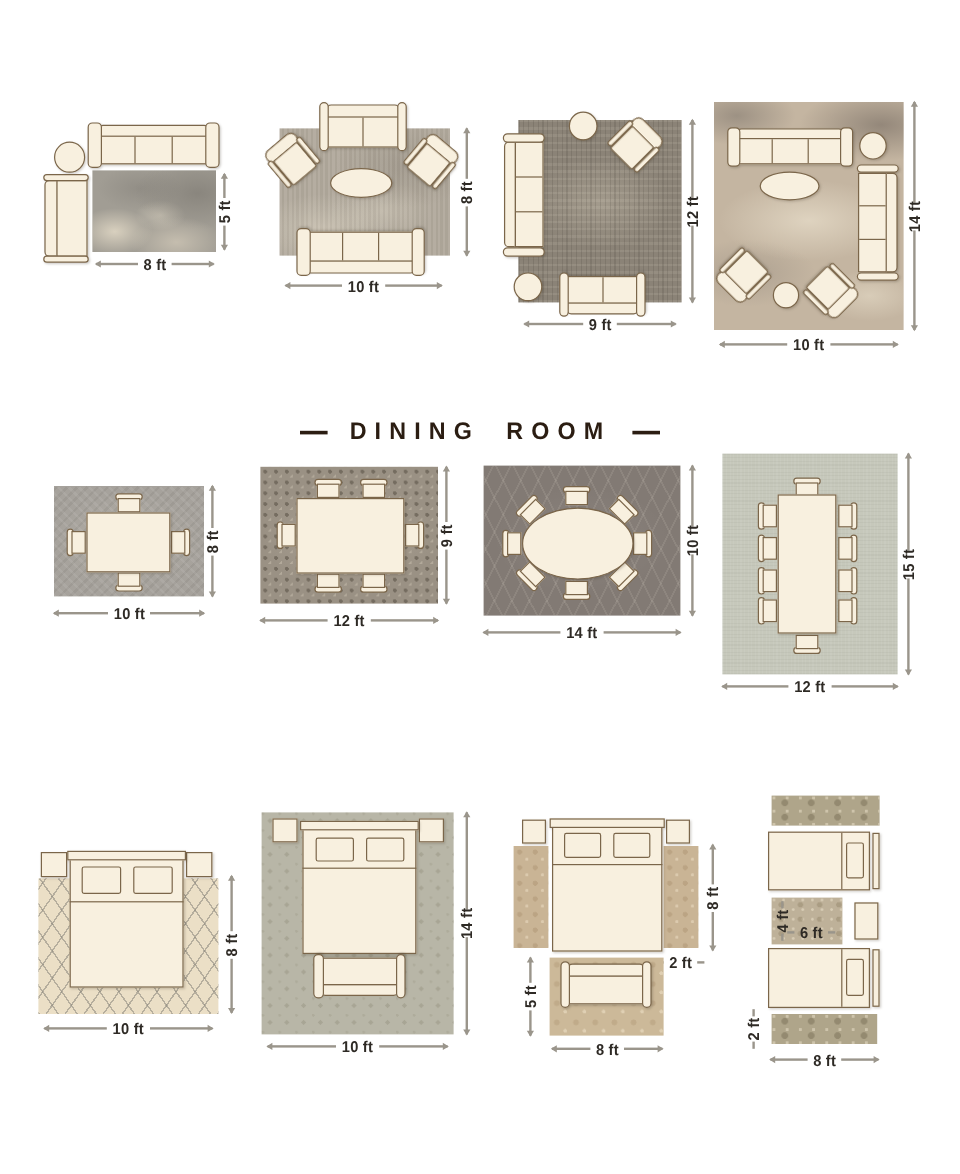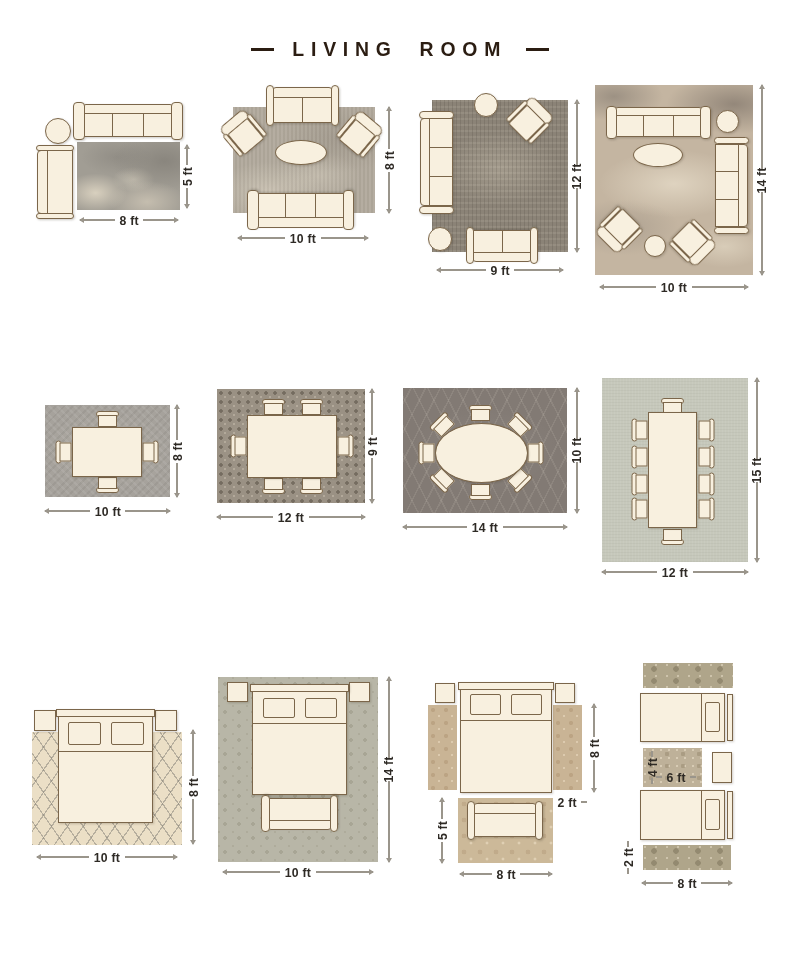--- a/index.html
+++ b/index.html
@@ -137,23 +137,23 @@
   .dim.hs .tick{width:6px;height:1.3px;background:var(--line);}
   .dim.vs{flex-direction:column;width:16px;}
   .dim.vs .tick{width:1.3px;height:6px;background:var(--line);}
   .dim.vs .lab{padding:3px 0;transform:rotate(-90deg) scaleX(.94);}
 </style>
 </head>
 <body>
 
 <div id="canvas">
 
-  <div class="stitle" style="top:38px;">
+  <div class="stitle" style="top:349px;">
     <span class="tdash"></span>
-    <h2>LIVING ROOM</h2>
+    <h2>DINING ROOM</h2>
     <span class="tdash"></span>
   </div>
 
   <div class="rug rug-l1" style="left:77px;top:142px;width:103px;height:68px;"></div>
   <div class="sofa-h" style="left:74px;top:104px;width:108px;height:33px;">
       <i class="back"></i>
       <i class="seat">
         <b></b>
         <b></b>
         <b></b>

